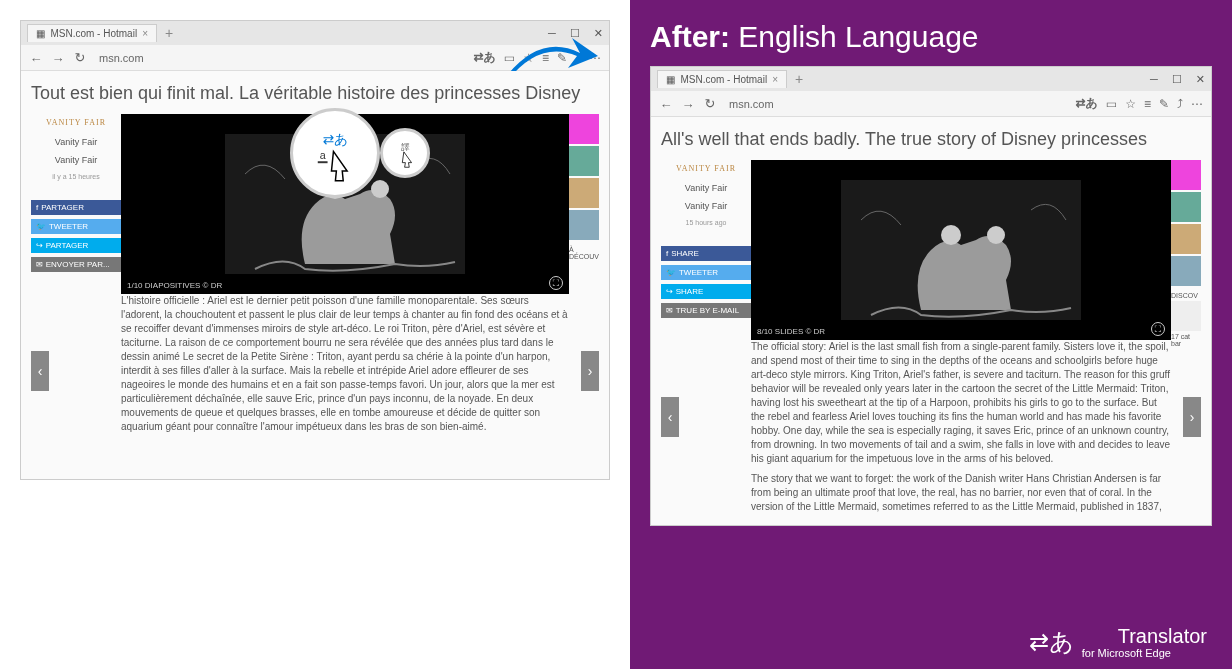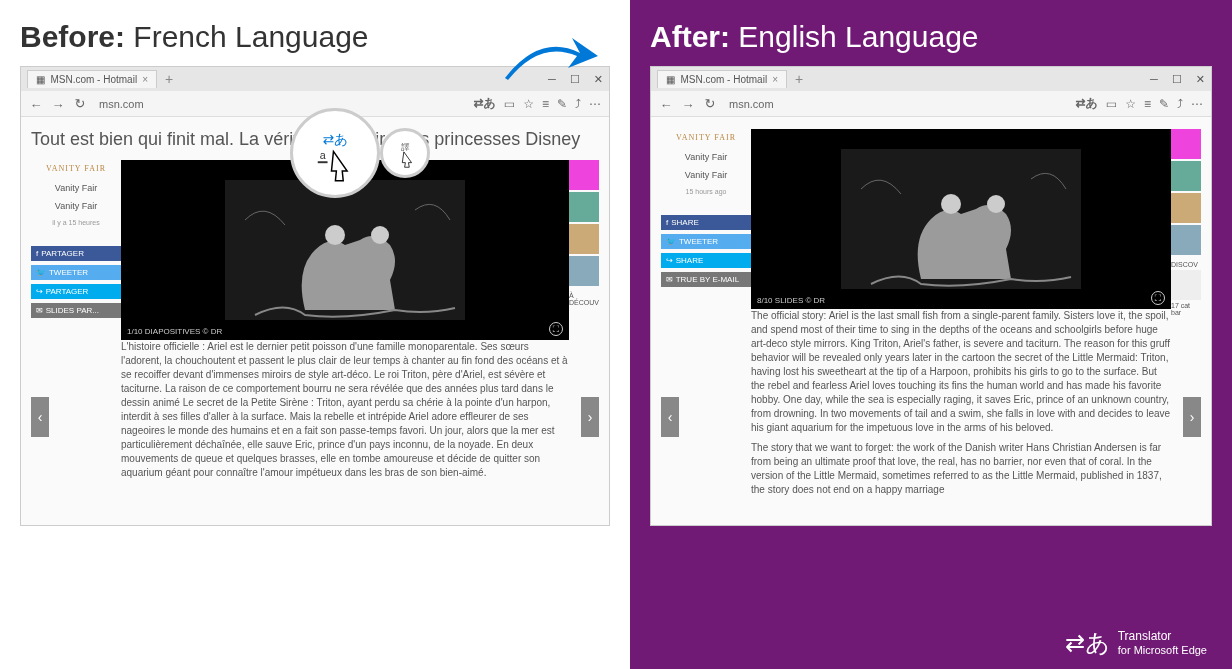--- a/index.html
+++ b/index.html
@@ -54,31 +54,28 @@
 .side-nav.r{right:10px;}
 .magnify { position: absolute; border-radius: 50%; border: 3px solid #ccc; background: #fff; display: flex; align-items: center; justify-content: center; }
 .mag-big { width: 90px; height: 90px; top: 108px; left: 290px; z-index: 10; }
 .mag-small { width: 50px; height: 50px; top: 128px; left: 380px; z-index: 9; }
 .mag-big svg, .mag-small svg { width:70%; }
 .arrow-swoosh { position:absolute; top:28px; left:500px; width:100px; height:60px; }
 .arrow-swoosh svg { width:100%; height:100%; }
 .footer-brand { position:absolute; bottom:10px; right:25px; color:#fff; display:flex; align-items:center; gap:8px; }
 .footer-brand .t-icon { font-size:24px; }
 .footer-brand .t-text { font-size:11px; line-height:1.1; }
-.footer-brand .t-text .big { font-size:12px; }
+.footer-brand .t-text .big { font-size:20px;margin-left:36px; }
 </style>
 </head>
 <body>
 
 <div class="split">
 
   <div class="left-panel">
-    <div class="header-label">
-      <b>Before:</b><span> French Language</span>
-    </div>
 
     <div class="arrow-swoosh">
       <svg viewBox="0 0 100 60">
           <path d="M5 50 Q 40 5 80 25 L 72 10 L 98 28 L 68 40 L 77 28 Q 40 12 8 52 Z" fill="#0078d7"></path>
         </svg>
     </div>
 
     <div class="browser">
       <div class="titlebar">
         <div class="tab">
@@ -125,21 +122,21 @@
             <div class="sbtn tw">
                 <span>🐦</span>
                 <span>TWEETER</span>
               </div>
             <div class="sbtn sh">
                 <span>↪</span>
                 <span>PARTAGER</span>
               </div>
             <div class="sbtn em">
                 <span>✉</span>
-                <span>SLIDES PAR...</span>
+                <span>ENVOYER PAR...</span>
               </div>
           </div>
           <div class="center-col">
             <div class="imgbox">
               <svg viewBox="0 0 300 180">
                 <rect width="300" height="180" fill="#000"></rect>
                 <rect x="30" y="20" width="240" height="140" fill="#1a1a1a"></rect>
                 <path d="M110 150 Q 100 110 120 90 Q 135 75 150 85 L 165 80 Q 180 70 195 85 Q 205 100 195 120 L 200 150 Z" fill="#bbb" opacity="0.8"></path>
                 <circle cx="140" cy="75" r="10" fill="#ccc"></circle>
                 <circle cx="185" cy="75" r="9" fill="#ccc"></circle>
@@ -210,20 +207,21 @@
           <span class="tr-icon">⇄あ</span>
           <span>▭</span>
           <span>☆</span>
           <span>≡</span>
           <span>✎</span>
           <span>⤴</span>
           <span>⋯</span>
         </div>
       </div>
       <div class="content">
+        <div class="page-title">All's well that ends badly. The true story of Disney princesses</div>
         <div class="main-row">
           <div class="sidebar">
             <div class="attr">VANITY FAIR</div>
             <div class="src">Vanity Fair</div>
             <div class="src">Vanity Fair</div>
             <div class="src small">15 hours ago</div>
             <div style="height:10px"></div>
             <div class="sbtn fb">
                 <span>f</span>
                 <span>SHARE</span>

